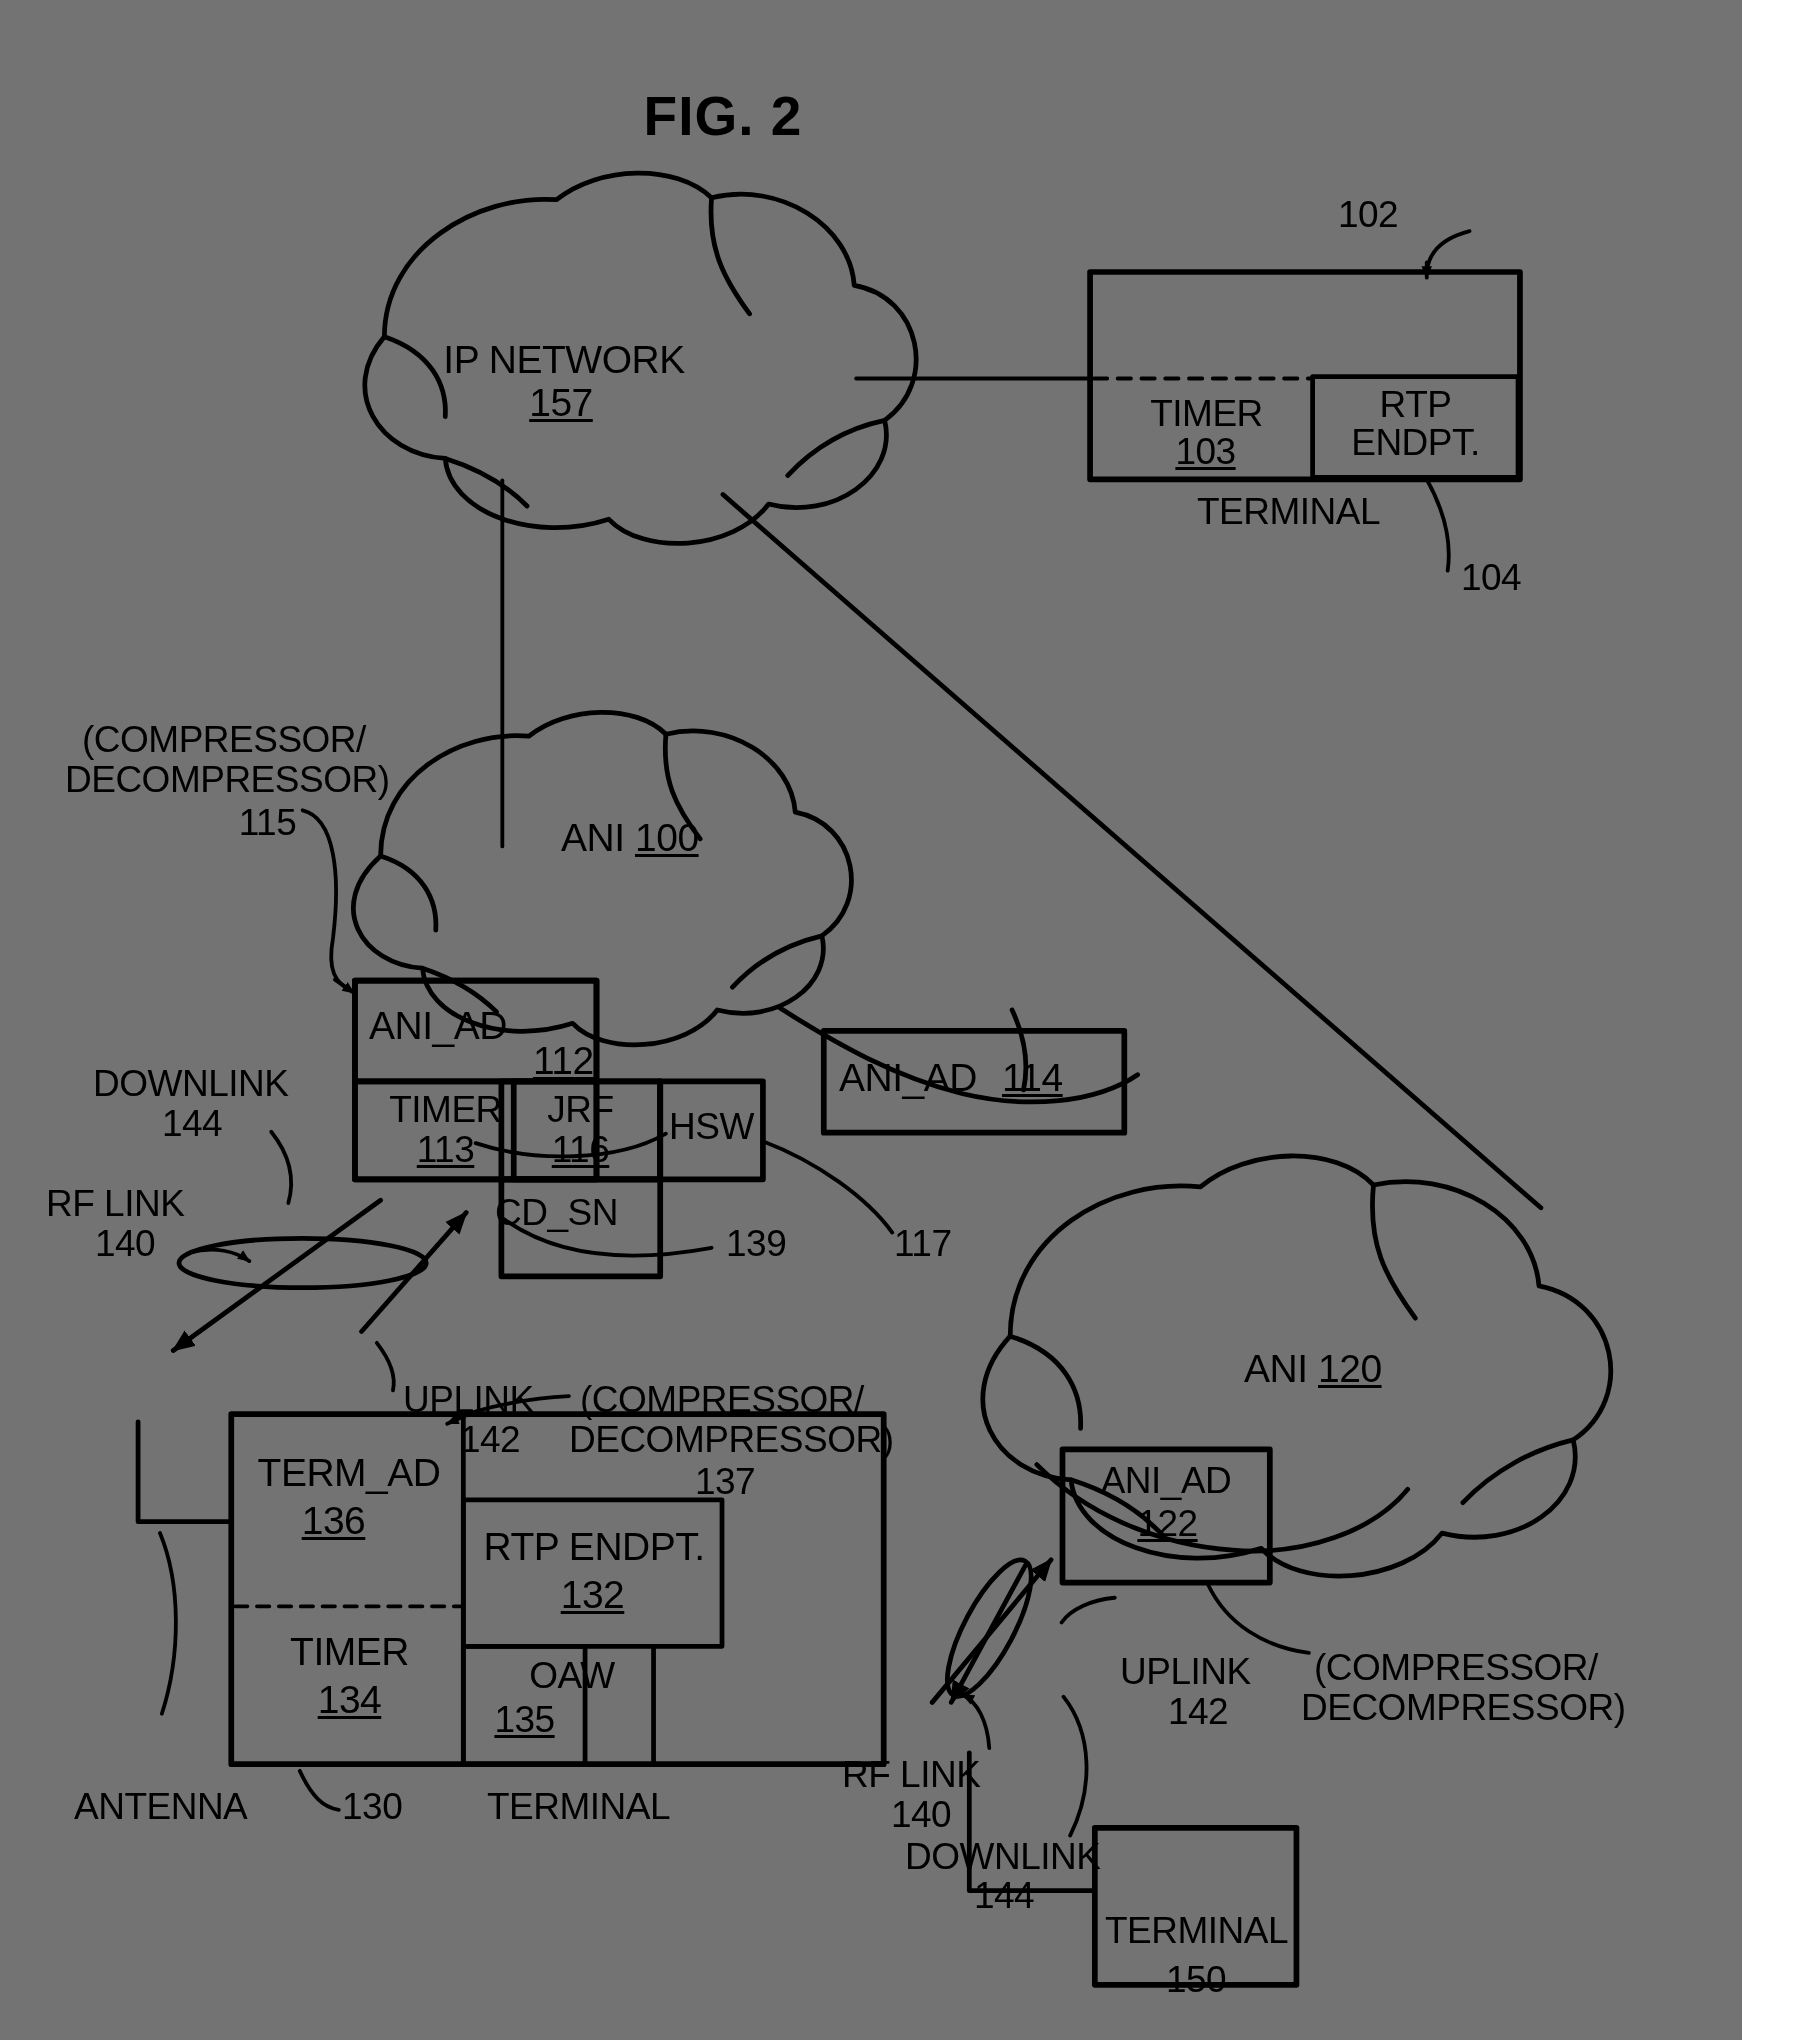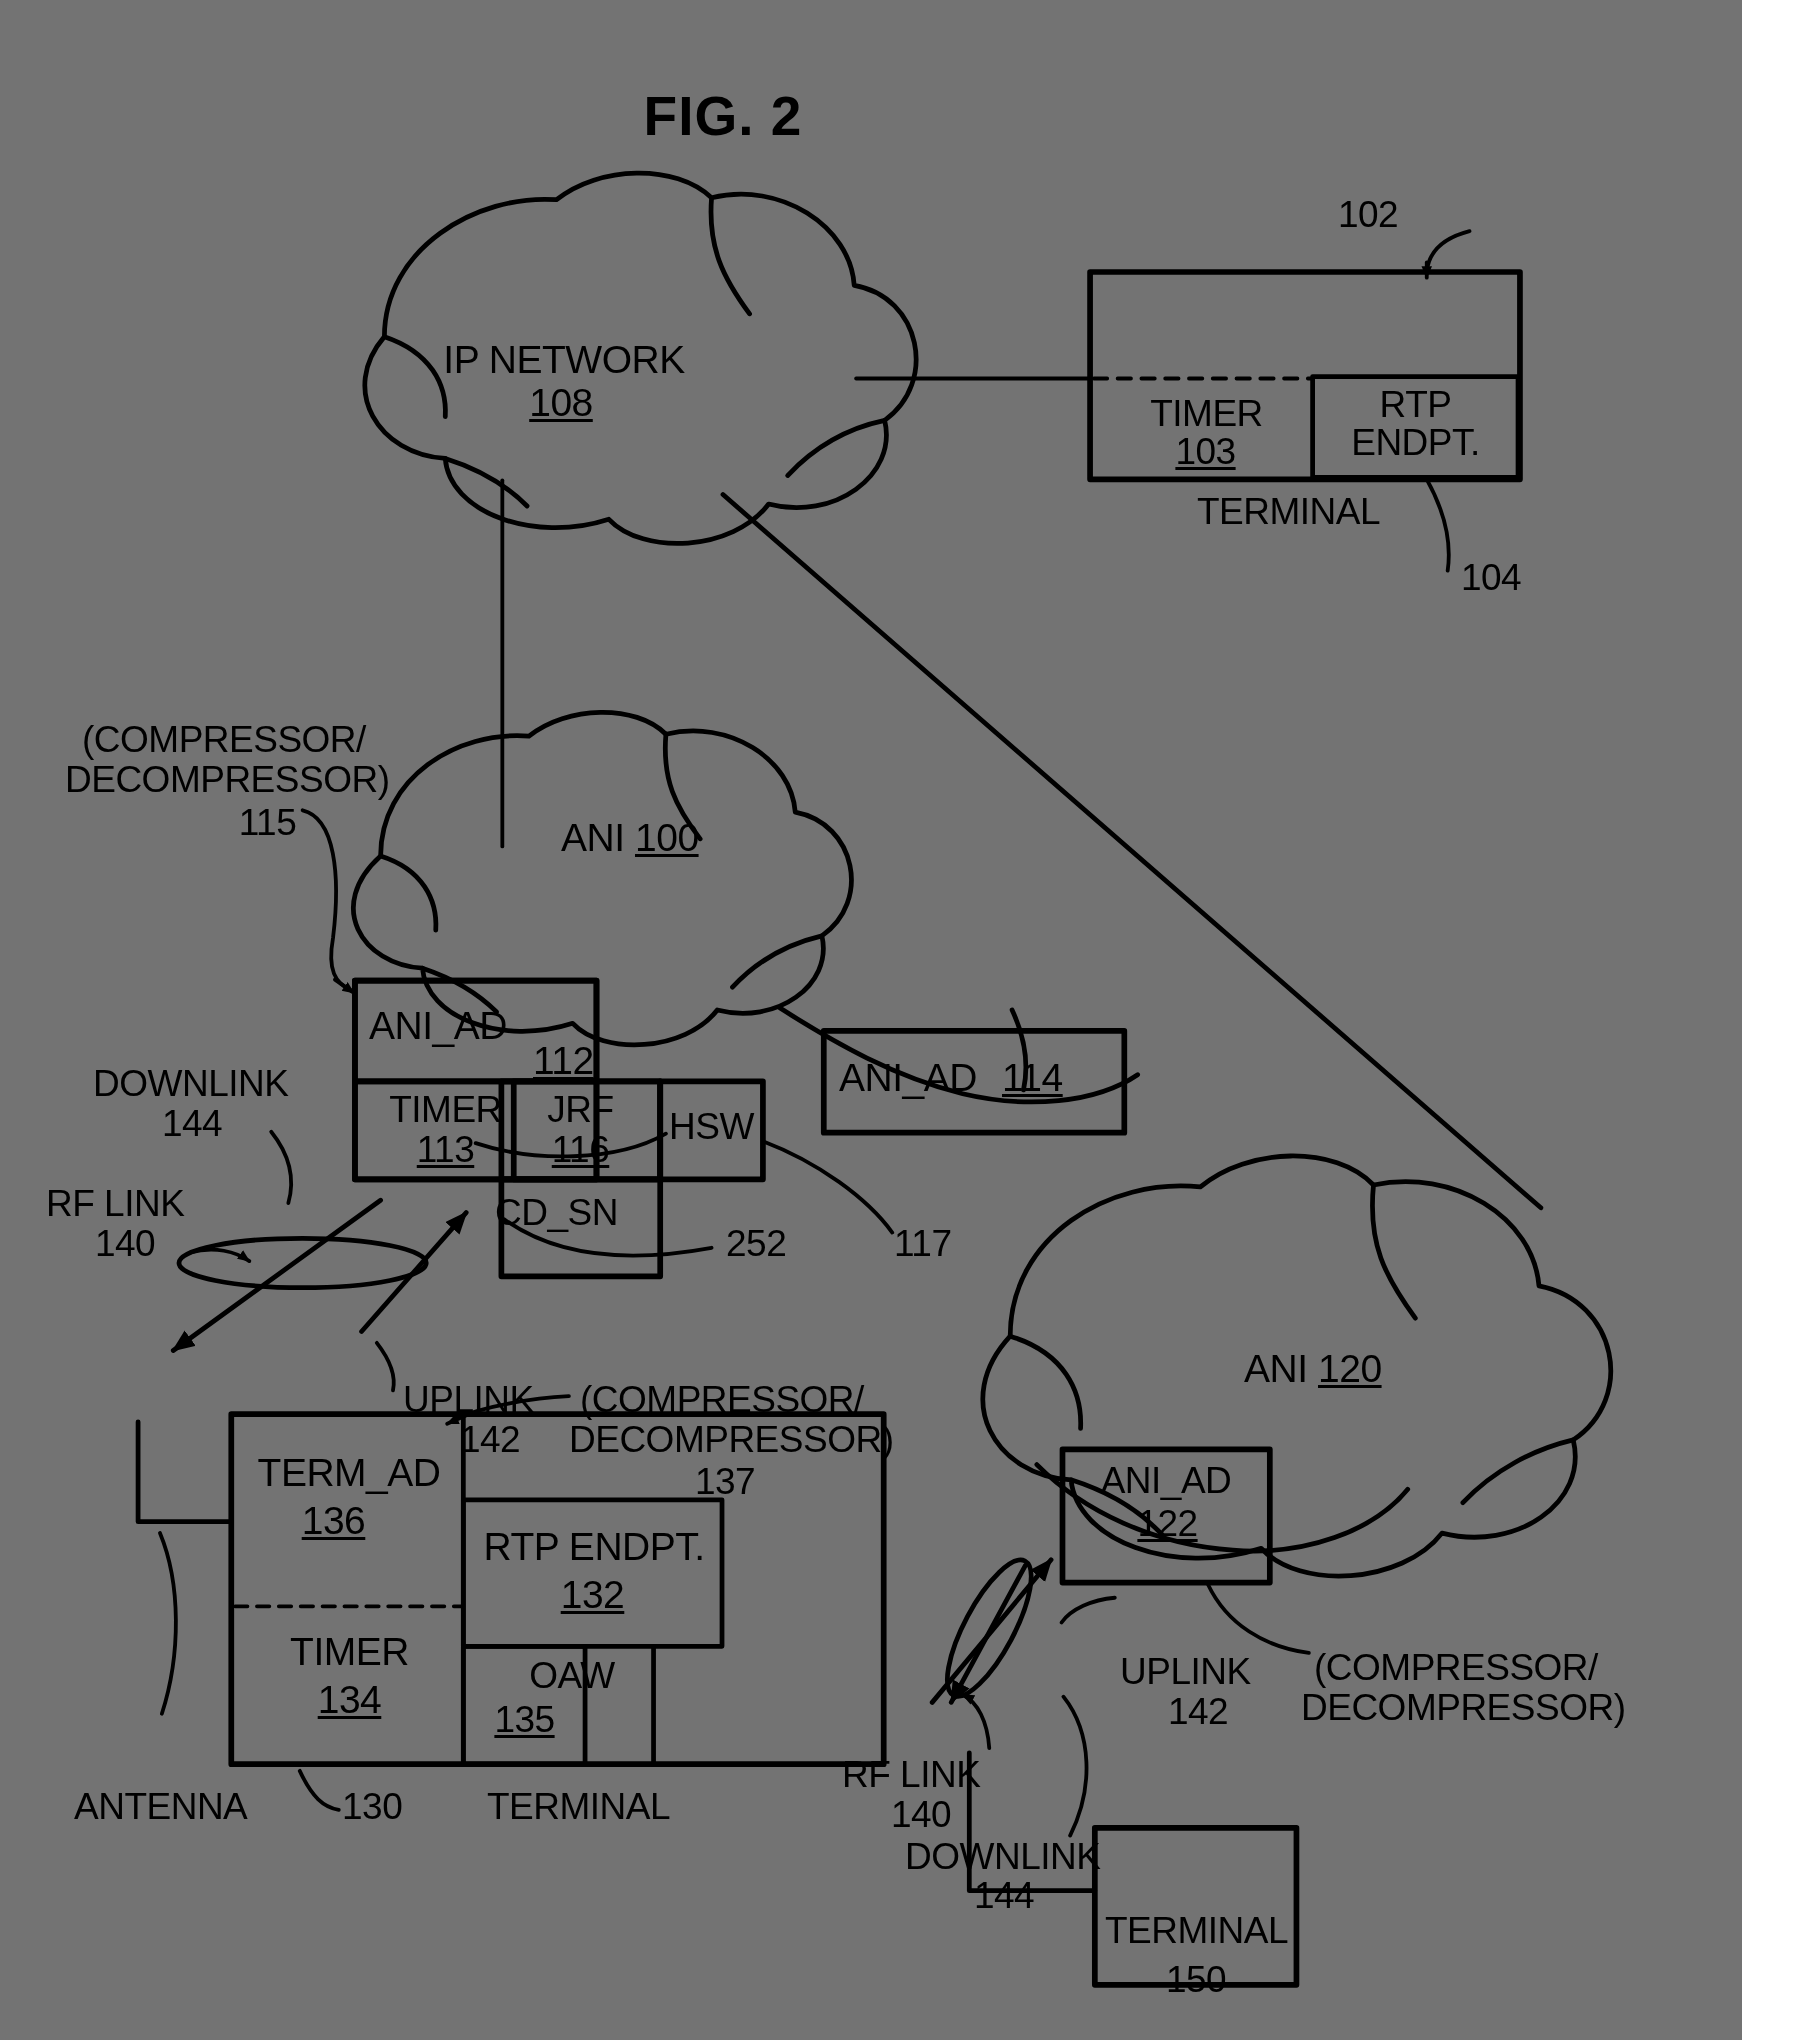--- a/index.html
+++ b/index.html
@@ -208,21 +208,21 @@
         <rect x="1151" y="1922" width="212" height="165" stroke-width="6"></rect>
         <path d="M 1019 1843 L 1019 1988 L 1151 1988" stroke-width="5"></path>
       </g>
 
     </g>
   </svg>
 
   <div class="lbl figtitle ctr" style="left:571px; top:88px; width:304px;">FIG. 2</div>
 
   <div class="lbl big ctr" style="left:426px; top:340px; width:276px;">IP NETWORK</div>
-  <div class="lbl big ctr u" style="left:480px; top:383px; width:162px;">108</div>
+  <div class="lbl big ctr u" style="left:480px; top:383px; width:162px;">157</div>
 
   <div class="lbl mid ctr" style="left:1311px; top:196px; width:114px;">102</div>
   <div class="lbl mid ctr" style="left:1118px; top:395px; width:177px;">TIMER</div>
   <div class="lbl mid ctr u" style="left:1153px; top:433px; width:105px;">103</div>
   <div class="lbl mid ctr" style="left:1324px; top:386px; width:183px;">RTP</div>
   <div class="lbl mid ctr" style="left:1324px; top:424px; width:183px;">ENDPT.</div>
   <div class="lbl mid ctr" style="left:1141px; top:493px; width:295px;">TERMINAL</div>
   <div class="lbl mid ctr" style="left:1434px; top:559px; width:114px;">104</div>
 
   <div class="lbl mid" style="left:82px; top:721px;">(COMPRESSOR/</div>
@@ -238,21 +238,21 @@
   <div class="lbl mid ctr" style="left:360px; top:1091px; width:171px;">TIMER</div>
   <div class="lbl mid ctr u" style="left:393px; top:1131px; width:105px;">113</div>
 
   <div class="lbl mid ctr" style="left:501px; top:1091px; width:159px;">JRF</div>
   <div class="lbl mid ctr u" style="left:528px; top:1131px; width:105px;">116</div>
 
   <div class="lbl mid ctr" style="left:660px; top:1108px; width:103px;">HSW</div>
 
   <div class="lbl mid ctr" style="left:477px; top:1194px; width:159px;">CD_SN</div>
 
-  <div class="lbl mid" style="left:726px; top:1225px;">252</div>
+  <div class="lbl mid" style="left:726px; top:1225px;">139</div>
   <div class="lbl mid" style="left:894px; top:1225px;">117</div>
 
   <div class="lbl big" style="left:839px; top:1058px;">ANI_AD</div>
   <div class="lbl big u" style="left:1002px; top:1058px;">114</div>
 
   <div class="lbl mid" style="left:93px; top:1065px;">DOWNLINK</div>
   <div class="lbl mid ctr" style="left:135px; top:1105px; width:114px;">144</div>
   <div class="lbl mid" style="left:46px; top:1185px;">RF LINK</div>
   <div class="lbl mid ctr" style="left:68px; top:1225px; width:114px;">140</div>
 

